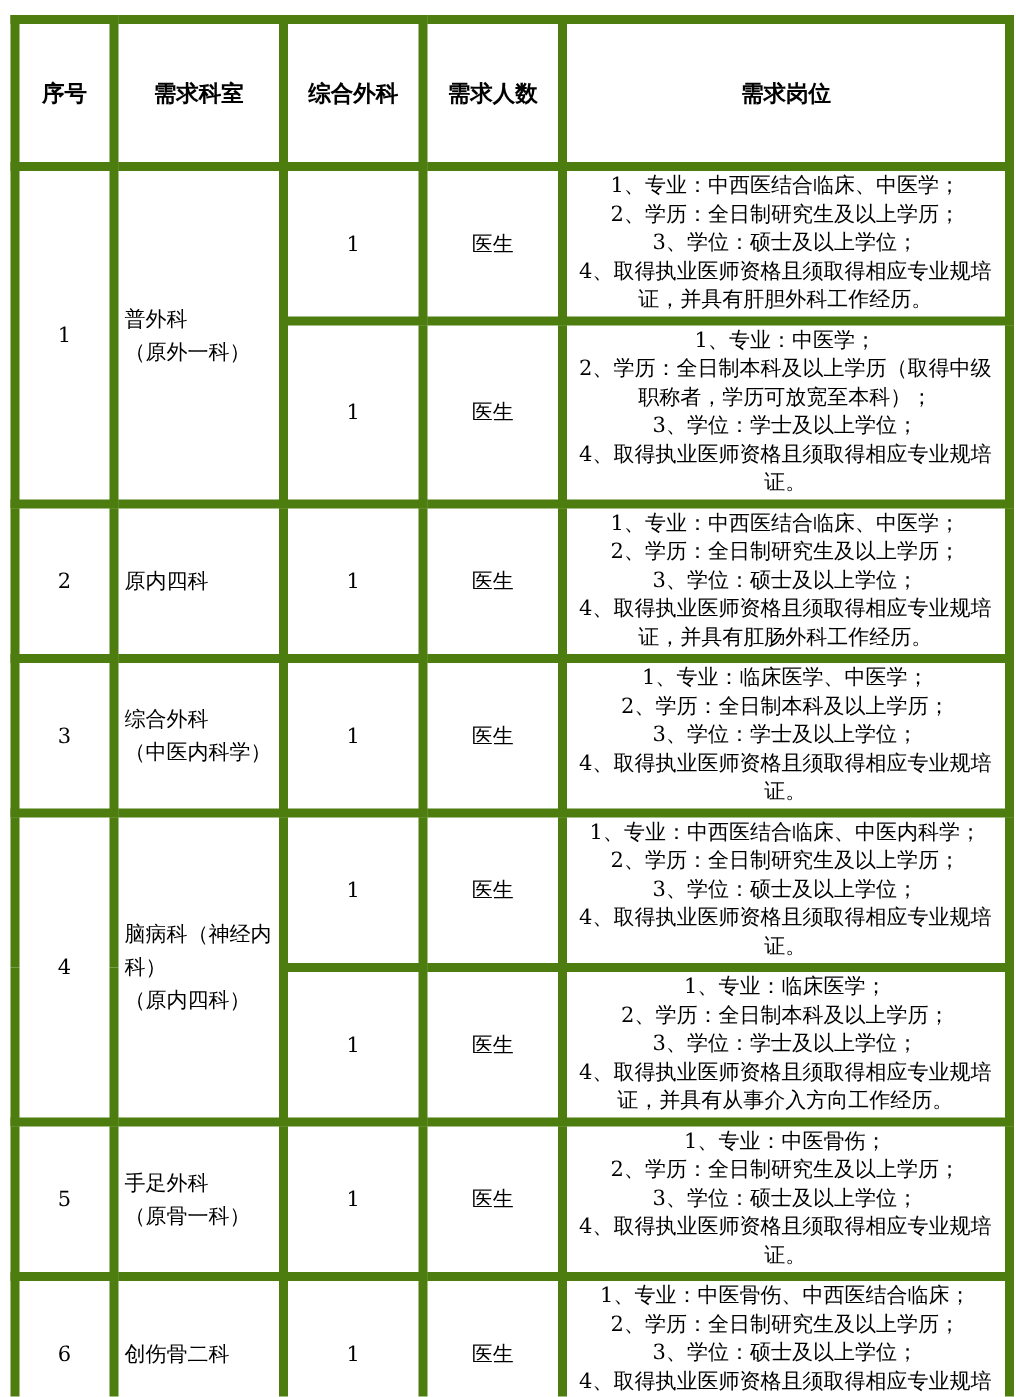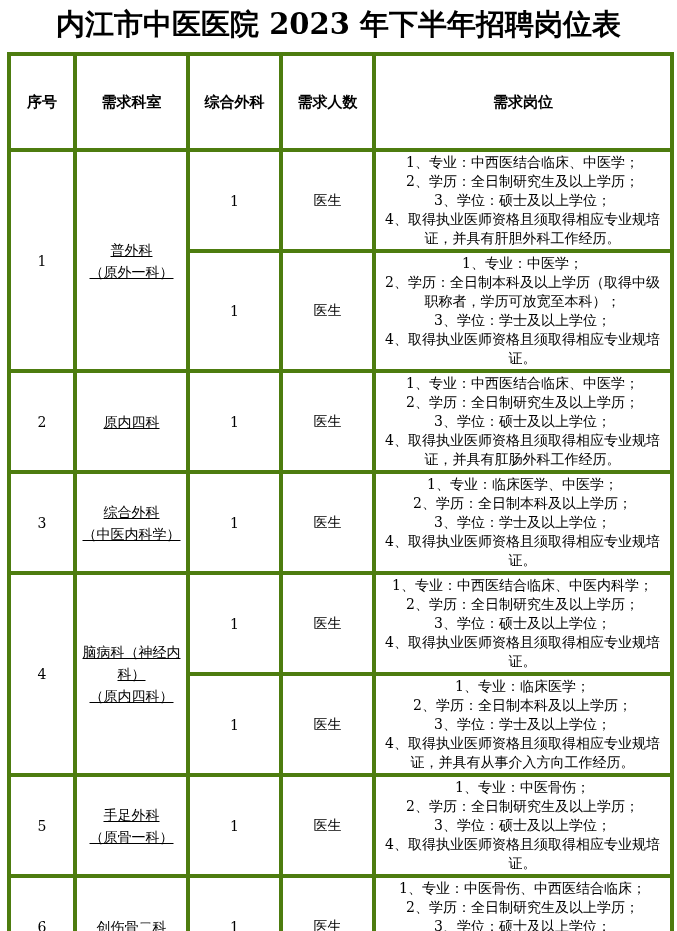--- a/index.html
+++ b/index.html
@@ -11,47 +11,45 @@
   .page-title{
     font-size:29px;font-weight:bold;text-align:center;
     padding-top:6px;line-height:36px;white-space:nowrap;
   }
   table.recruit{
     border-collapse:collapse;table-layout:fixed;
     margin:10px 0 0 7px;width:663px;
     border:2px solid #000;
   }
   th,td{
-    border:4px solid #4d7c0f;
+    border:6px solid #4d7c0f;
     font-size:14px;color:#000;overflow:hidden;
   }
   th{
     font-weight:bold;font-size:15px;height:90px;
     text-align:center;vertical-align:middle;
   }
   td.c-no,td.c-count,td.c-job{
     text-align:center;vertical-align:middle;
   }
   td.c-dept{
-    text-align:center;vertical-align:middle;
+    vertical-align:middle;
     white-space:pre-line;line-height:22px;word-break:break-all;
     padding:0 4px;
-    text-decoration:underline;
   }
   td.c-req{
     text-align:center;vertical-align:middle;
     white-space:pre-line;word-break:break-all;
     line-height:19px;padding:1px 5px 1px 4px;
   }
 </style>
 </head>
 <body>
 
 <div class="page">
-  <div class="page-title">内江市中医医院 2023 年下半年招聘岗位表</div>
 
   <table class="recruit">
     <colgroup>
       <col style="width:66px">
       <col style="width:113px">
       <col style="width:93px">
       <col style="width:93px">
       <col style="width:298px">
     </colgroup>
     <thead>

